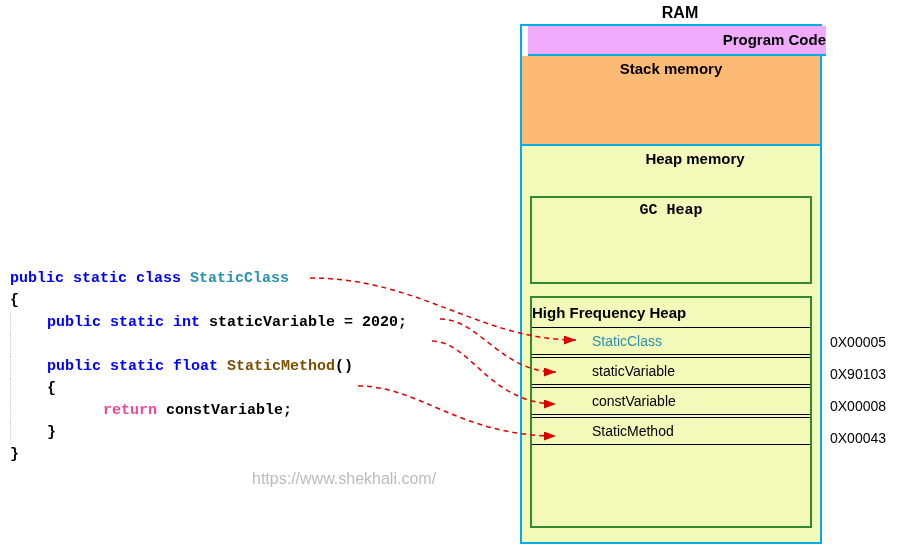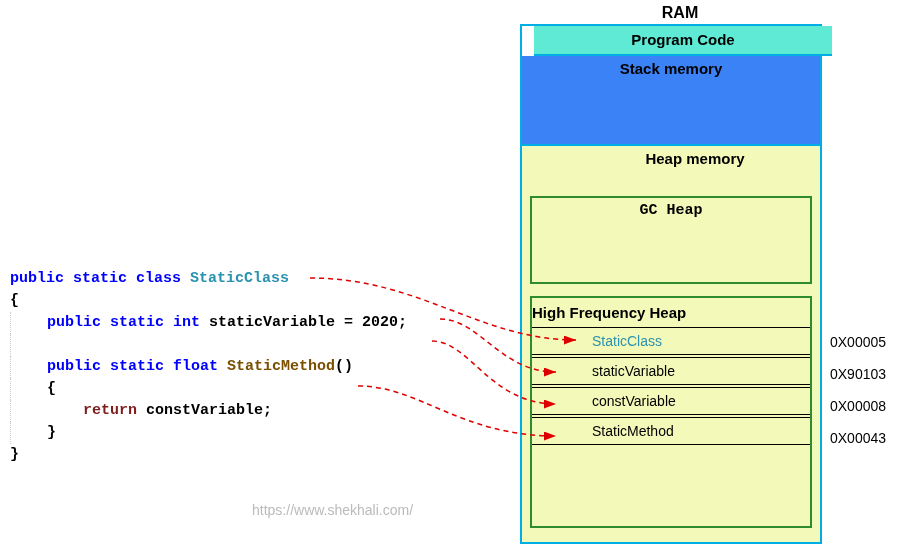--- a/index.html
+++ b/index.html
@@ -4,27 +4,27 @@
 <style>
   * { box-sizing: border-box; margin: 0; padding: 0; }
   body { font-family: Consolas, 'Courier New', monospace; font-size: 14px; background: #fff; position: relative; width: 906px; height: 554px; }
   .canvas { position: relative; width: 906px; height: 554px; }
   .code-block { position: absolute; left: 10px; top: 268px; width: 500px; }
   .code-line { white-space: pre; line-height: 22px; font-size: 15px; font-weight: bold; }
   .guide { border-left: 1px dotted #ccc; }
   .k-blue { color: #0000ff; }
   .k-cyan { color: #2b91af; }
   .k-plain { color: #000; }
-  .k-purple { color: #7f1d1d; }
+  .k-purple { color: #ec4899; margin-left: 20px; }
   .k-brown { color: #7a5000; }
-  .watermark { position: absolute; left: 252px; top: 502px; color: #bbb; font-family: Arial, sans-serif; font-size: 14px; }
+  .watermark { position: absolute; left: 252px; top: 470px; color: #bbb; font-family: Arial, sans-serif; font-size: 16px; }
   .ram-label { position: absolute; left: 620px; top: 4px; width: 120px; text-align: center; font-family: Arial, sans-serif; font-weight: bold; font-size: 16px; }
   .ram-box { position: absolute; left: 520px; top: 24px; width: 302px; height: 520px; border: 2px solid #00aee6; }
-  .program-code { position: absolute; left: 12px; top: 0; width: 100%; height: 30px; border-bottom: 2px solid #00aee6; background: #5eead4; text-align: center; font-family: Arial, sans-serif; font-weight: bold; font-size: 15px; line-height: 28px; }
-  .stack { position: absolute; left: 0; top: 30px; width: 100%; height: 90px; background: #3b82f6; border-bottom: 2px solid #00aee6; text-align: center; font-family: Arial, sans-serif; font-weight: bold; font-size: 15px; padding-top: 4px; }
+  .program-code { position: absolute; left: 6px; top: 0; width: 100%; height: 30px; border-bottom: 2px solid #00aee6; background: #f0abfc; text-align: right; font-family: Arial, sans-serif; font-weight: bold; font-size: 15px; line-height: 28px; }
+  .stack { position: absolute; left: 0; top: 30px; width: 100%; height: 90px; background: #fdba74; border-bottom: 2px solid #00aee6; text-align: center; font-family: Arial, sans-serif; font-weight: bold; font-size: 15px; padding-top: 4px; }
   .heap { position: absolute; left: 0; top: 120px; width: 100%; height: 396px; background: #f3f9b9; }
   .heap-label { text-align: center; font-family: Arial, sans-serif; font-weight: bold; font-size: 15px; padding-top: 4px; margin-left: 48px; }
   .gc-heap { position: absolute; left: 8px; top: 50px; width: 282px; height: 88px; border: 2.5px solid #2e8b2e; text-align: center; font-family: Liberation Mono, monospace; font-weight: bold; font-size: 15px; padding-top: 4px; }
   .hf-heap { position: absolute; left: 8px; top: 150px; width: 282px; height: 232px; border: 2.5px solid #2e8b2e; }
   .hf-label { font-family: Arial, sans-serif; font-weight: bold; font-size: 15px; padding: 6px 0 6px; }
   .hf-row { border-top: 1px solid #000; border-bottom: 1px solid #000; padding: 5px 0 5px 60px; font-family: Arial, sans-serif; font-size: 14px; margin-bottom: 2px; }
   .hf-row.cyan { color: #2b91af; }
   .addr { position: absolute; font-family: Arial, sans-serif; font-size: 14px; color: #000; }
   svg.arrows { position: absolute; left: 0; top: 0; width: 906px; height: 554px; pointer-events: none; }
 </style>

